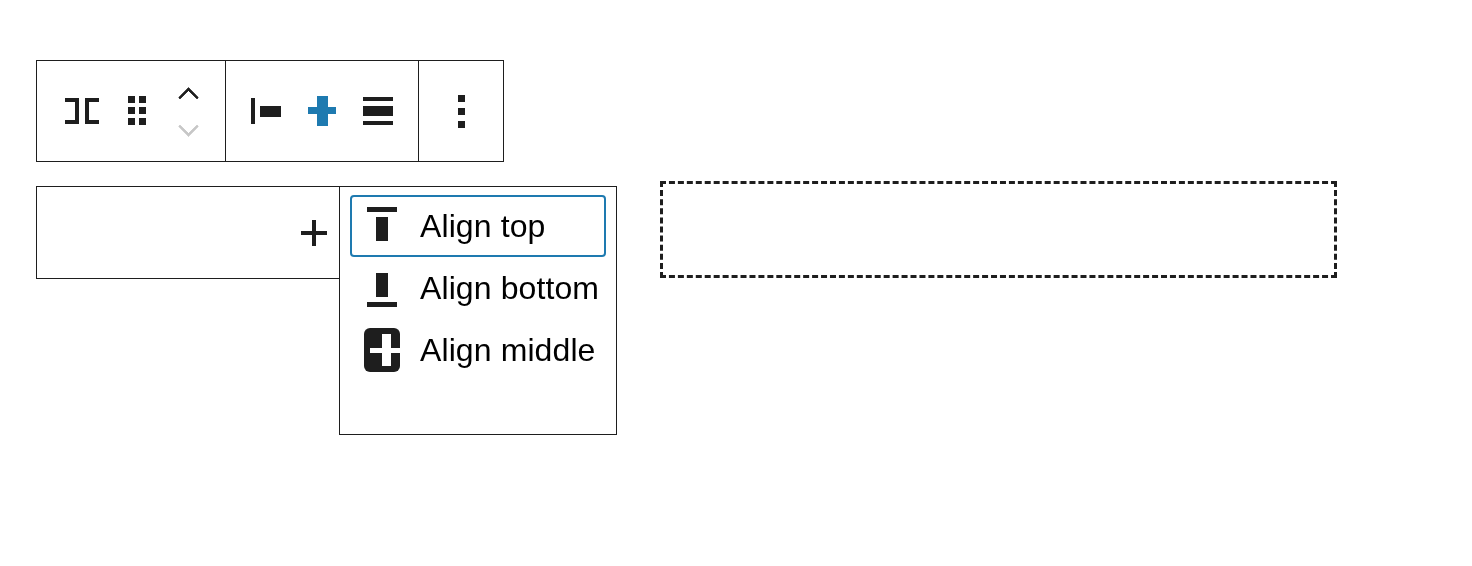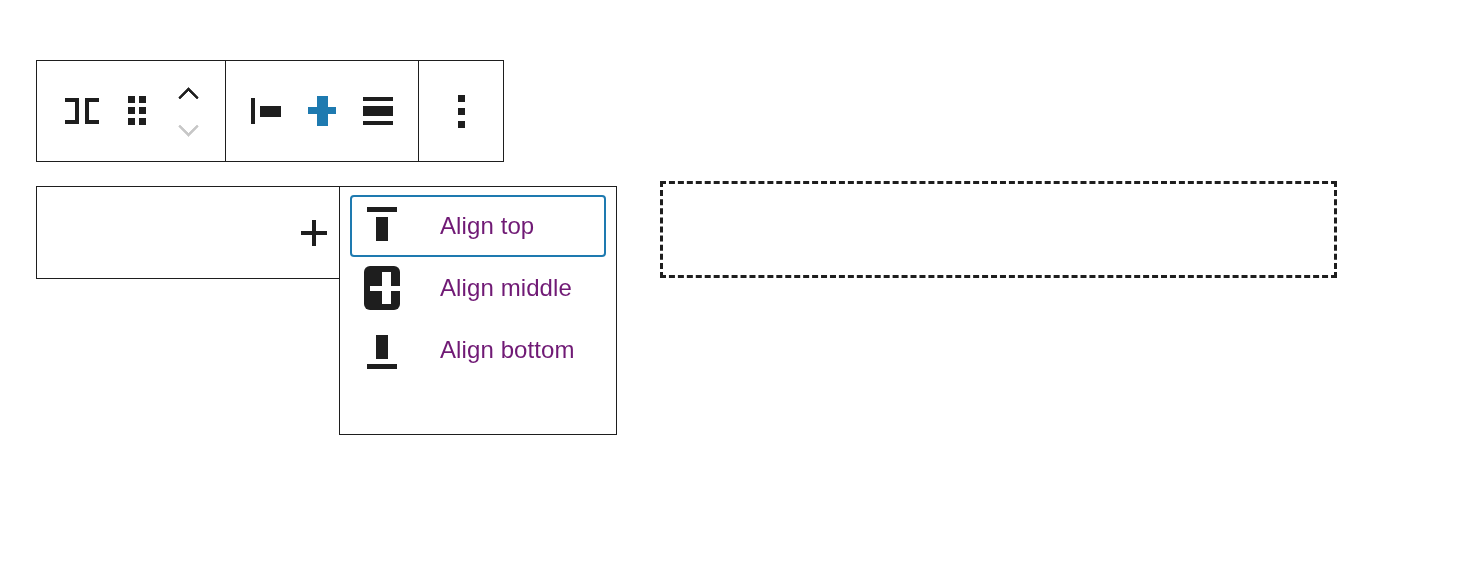--- a/index.html
+++ b/index.html
@@ -222,26 +222,25 @@
     border-radius: 3px;
     width: 100%;
     cursor: pointer;
     text-align: left;
   }
   .menu-item.focused {
     border-color: var(--accent);
     border-radius: 4px;
   }
   .menu-label {
-    font-size: 24px;
-    color: #701a75;
+    font-size: 32px;
+    color: #000000;
     line-height: 1;
     letter-spacing: 0.1px;
     white-space: nowrap;
-    margin-left: 20px;
   }
   .mi-icon-slot {
     width: 36px;
     height: 40px;
     display: flex;
     align-items: center;
     justify-content: center;
     flex: none;
   }
 
@@ -384,33 +383,33 @@
       <span class="icon-align-top">
         <span class="rule"></span>
           <span class="bar"></span>
       </span>
     </span>
     <span class="menu-label">Align top</span>
   </button>
 
   <button class="menu-item">
     <span class="mi-icon-slot">
+      <span class="icon-align-bottom">
+        <span class="bar"></span>
+          <span class="rule"></span>
+      </span>
+    </span>
+    <span class="menu-label">Align bottom</span>
+  </button>
+
+  <button class="menu-item">
+    <span class="mi-icon-slot">
       <span class="icon-align-middle">
         <i class="v"></i>
           <i class="h"></i>
       </span>
     </span>
     <span class="menu-label">Align middle</span>
   </button>
 
-  <button class="menu-item">
-    <span class="mi-icon-slot">
-      <span class="icon-align-bottom">
-        <span class="bar"></span>
-          <span class="rule"></span>
-      </span>
-    </span>
-    <span class="menu-label">Align bottom</span>
-  </button>
-
 </div>
 
 <div class="dashed-placeholder"></div>
 
 </body></html>

